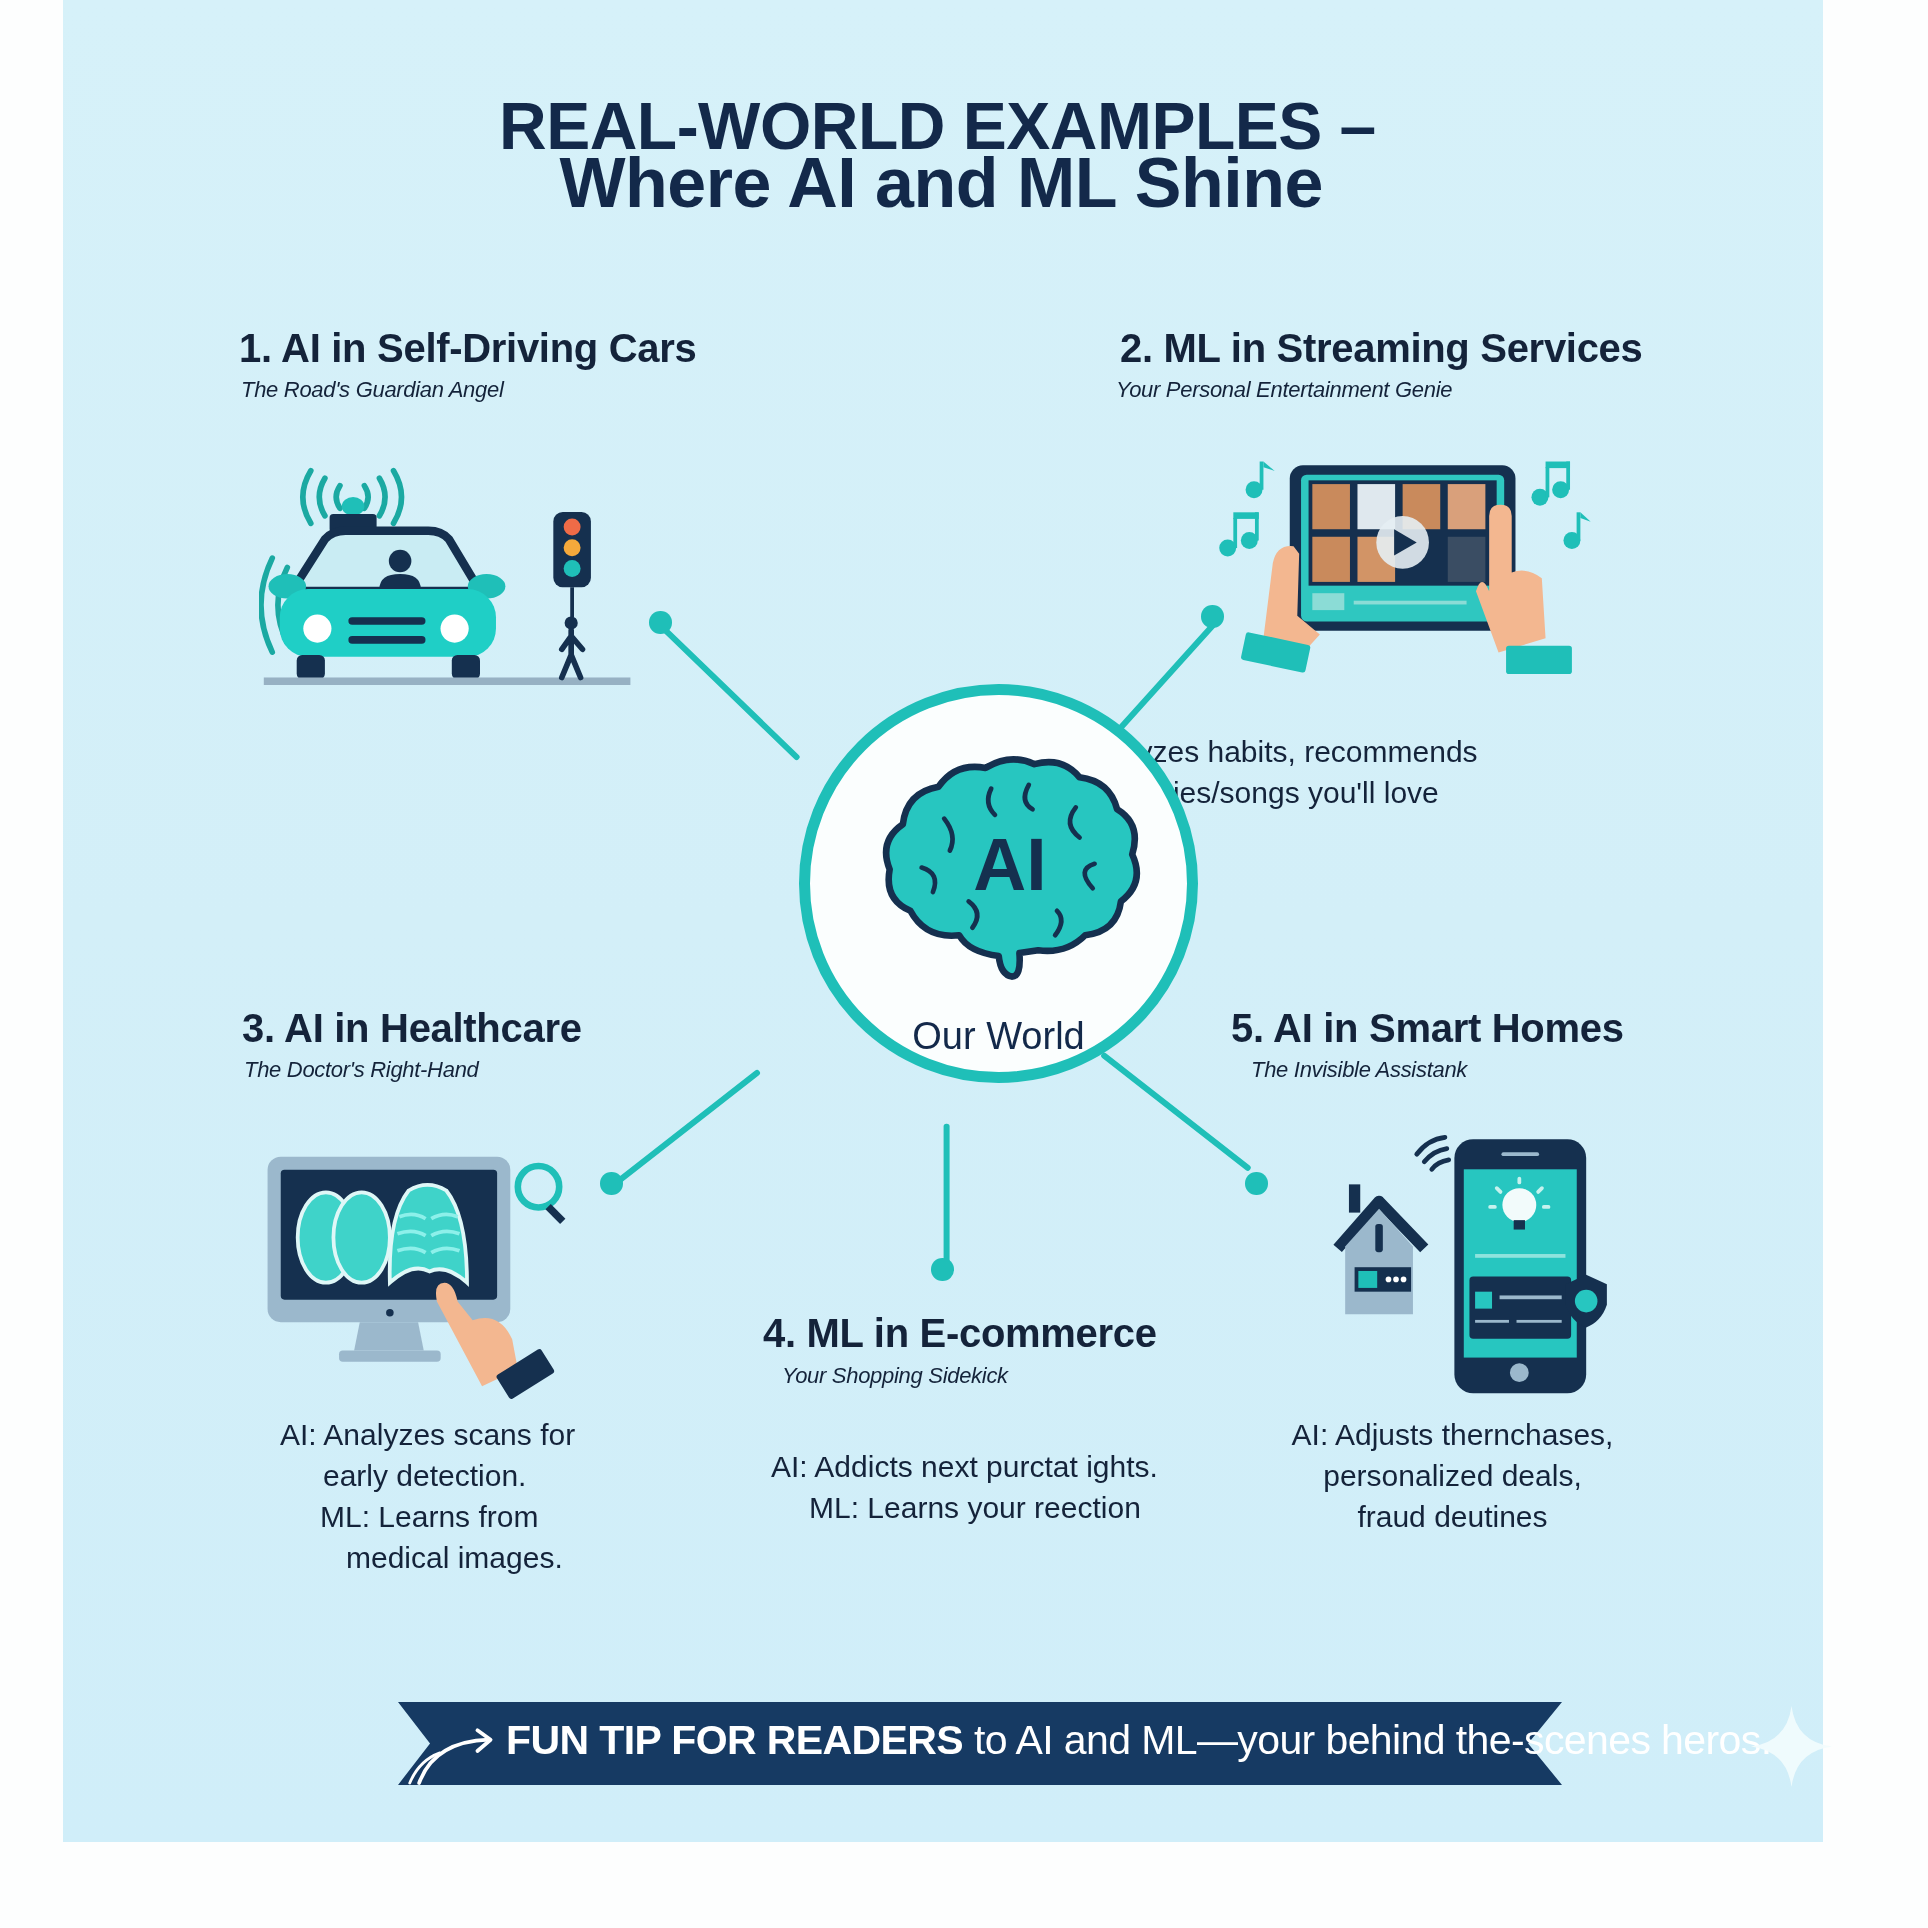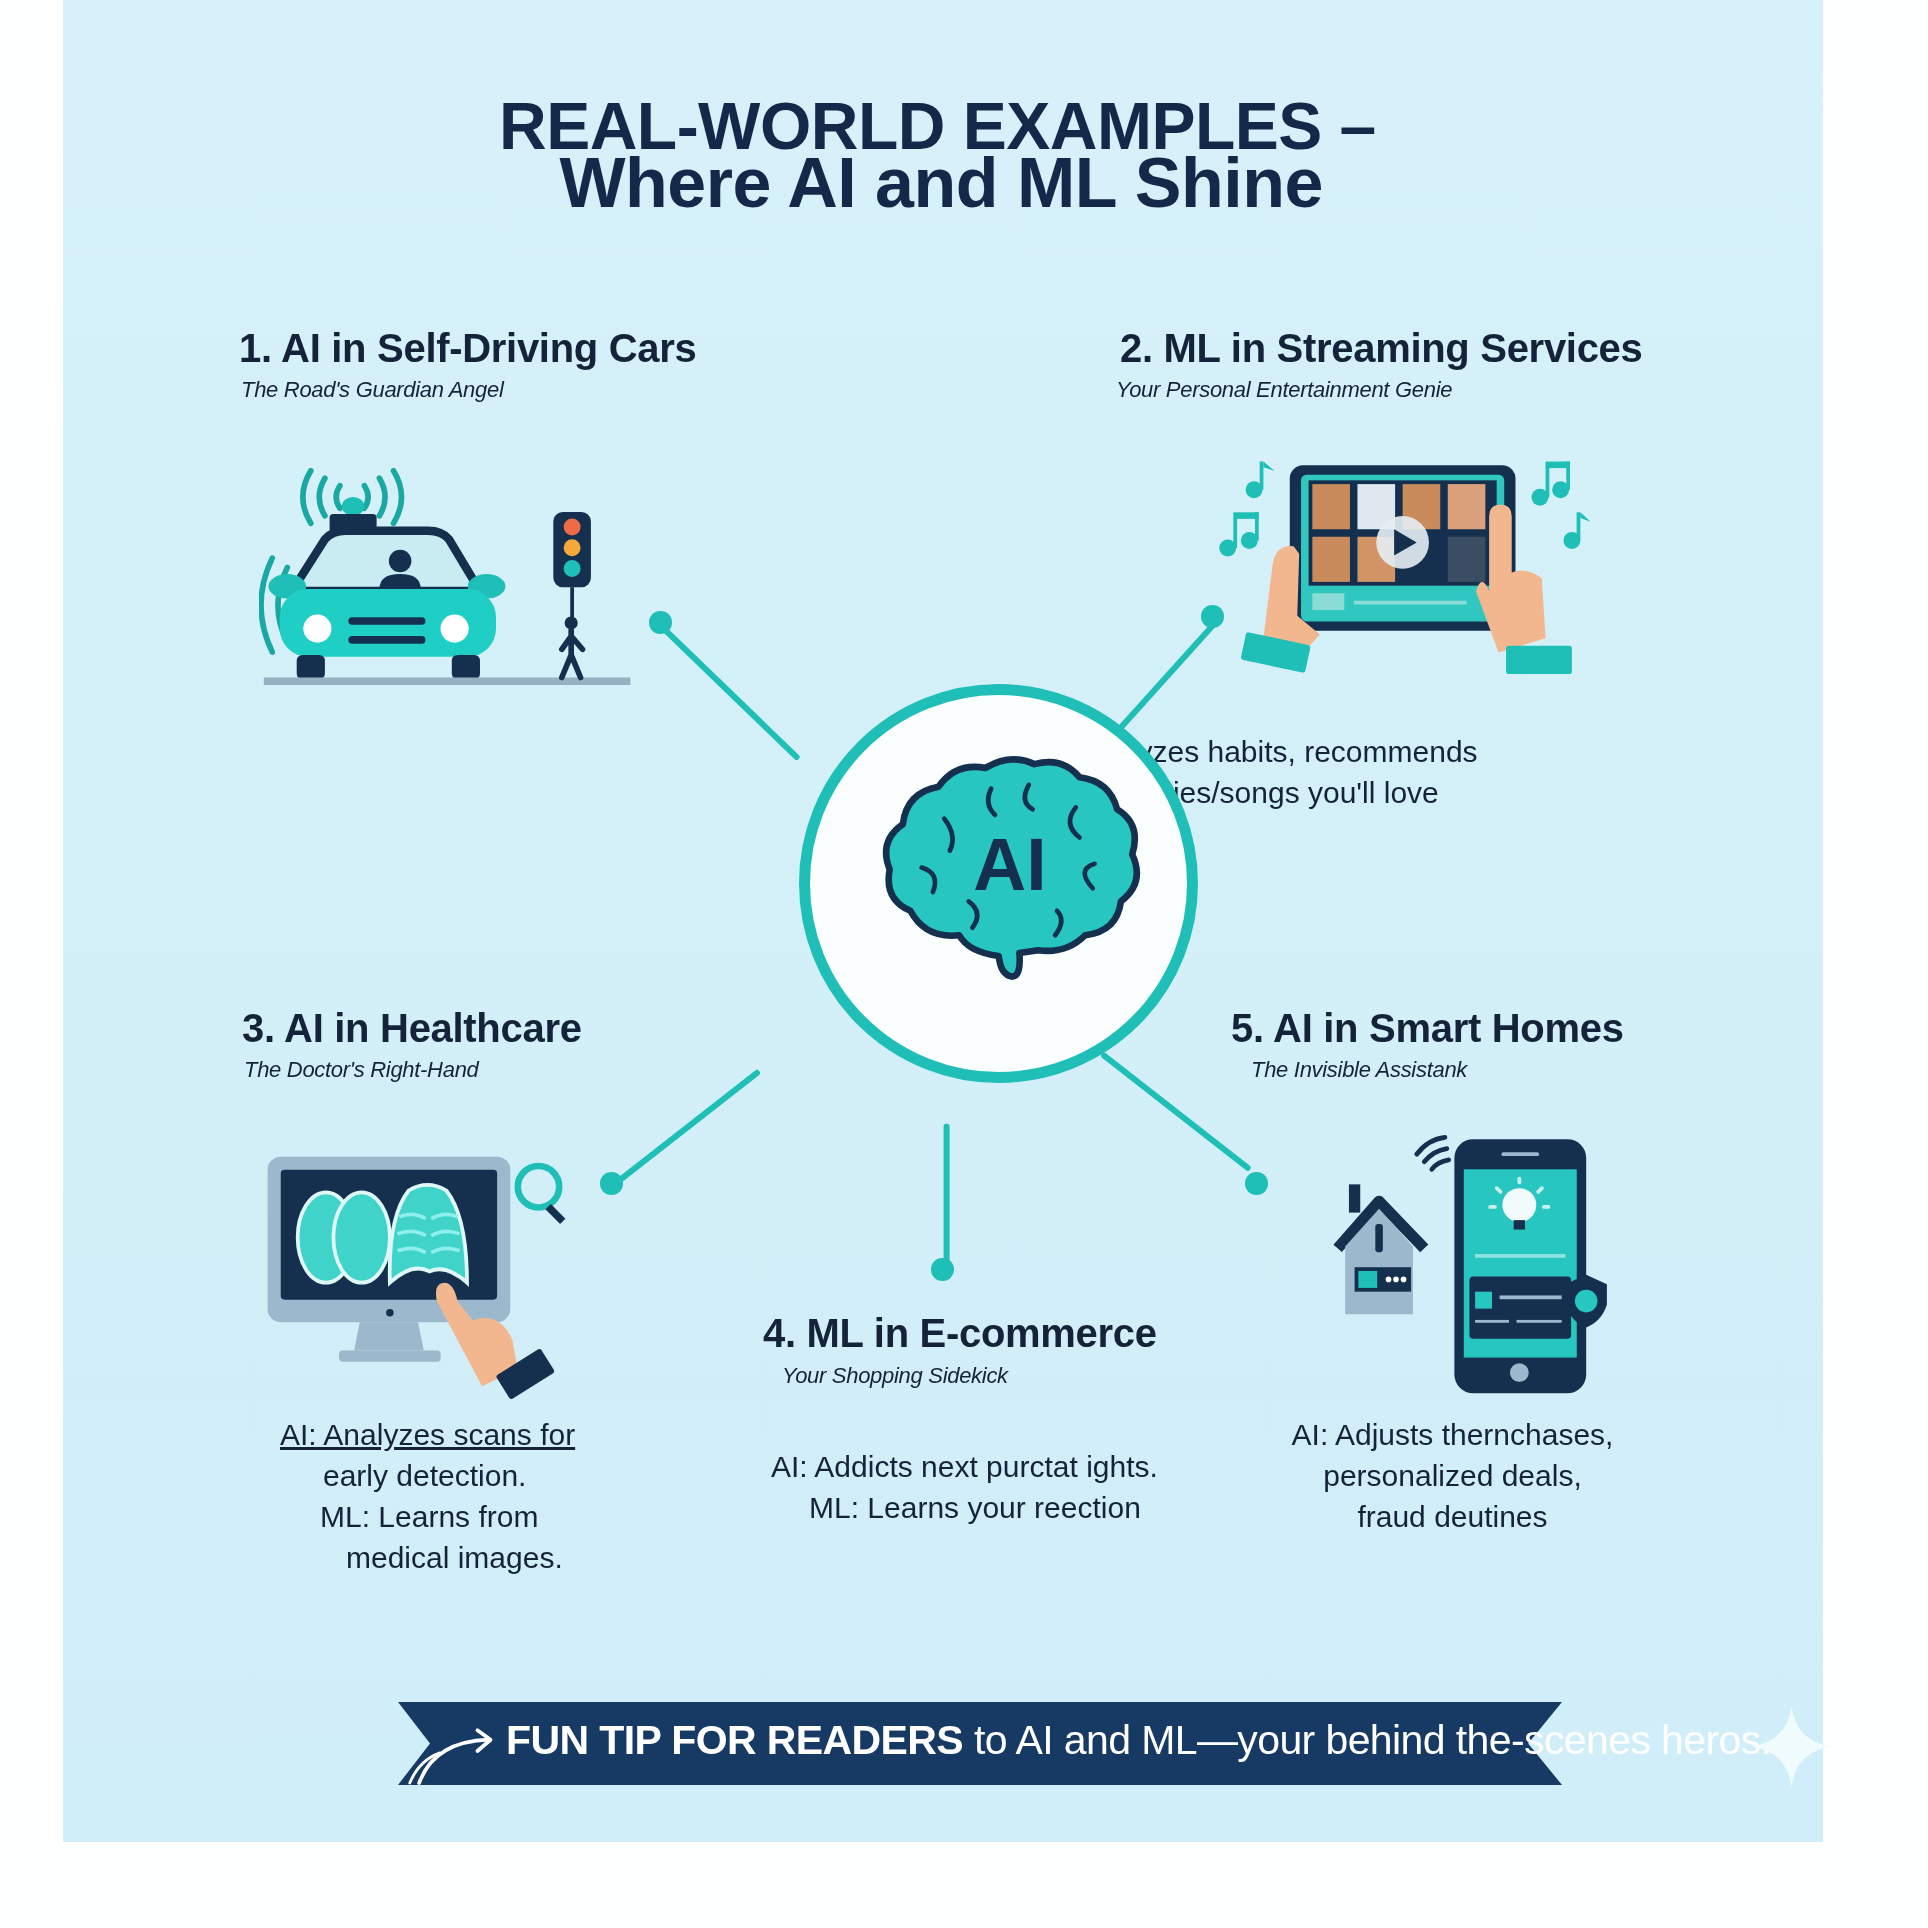--- a/index.html
+++ b/index.html
@@ -161,20 +161,21 @@
           <path d="M120 40 Q112 56 124 68"></path>
           <path d="M160 36 Q150 54 164 62"></path>
         <path d="M210 60 Q196 78 214 92"></path>
           <path d="M230 120 Q210 126 228 146"></path>
           <path d="M46 124 Q66 130 58 150"></path>
         <path d="M96 160 Q112 172 100 188"></path>
           <path d="M190 170 Q200 180 188 196"></path>
       </g>
       <text x="140" y="148" text-anchor="middle" font-family="Liberation Sans, sans-serif" font-weight="bold" font-size="78" fill="#15304f">AI</text>
     </svg>
+    <div class="hub-label">Our World</div>
   </div>
 
   <div class="sec-head" style="left:179px; top:1006px;">3. AI in Healthcare</div>
   <div class="sec-sub" style="left:181px; top:1057px;">The Doctor's Right-Hand</div>
   <svg class="illus" style="left:195px; top:1151px;" width="339" height="254" viewBox="0 0 360 270">
     <rect x="10" y="6" width="258" height="176" rx="14" fill="#9bb8cc"></rect>
     <rect x="24" y="20" width="230" height="138" rx="4" fill="#15304f"></rect>
     <ellipse cx="72" cy="92" rx="30" ry="48" fill="#3fd3c9" stroke="#dff7f7" stroke-width="4"></ellipse>
     <ellipse cx="110" cy="92" rx="30" ry="48" fill="#3fd3c9" stroke="#dff7f7" stroke-width="4"></ellipse>
     <path d="M140 140 Q138 70 160 42 Q180 30 200 42 Q222 70 222 140 Q200 120 182 128 Q164 118 140 140 Z" fill="#3fd3c9" stroke="#dff7f7" stroke-width="4"></path>
@@ -188,21 +189,21 @@
     </g>
     <circle cx="140" cy="172" r="4" fill="#15304f"></circle>
     <path d="M108 182 L170 182 L176 212 L102 212 Z" fill="#9bb8cc"></path>
     <rect x="86" y="212" width="108" height="12" rx="4" fill="#9bb8cc"></rect>
     <circle cx="298" cy="38" r="22" fill="none" stroke="#1fbfb8" stroke-width="7"></circle>
     <rect x="312" y="56" width="8" height="22" fill="#15304f" transform="rotate(-45 316 67)"></rect>
     <path d="M190 160 Q186 140 198 140 Q208 140 212 160 L228 180 Q256 170 270 200 L276 232 L238 250 Z" fill="#f3b790"></path>
     <rect x="256" y="222" width="56" height="30" rx="3" fill="#15304f" transform="rotate(-32 284 237)"></rect>
   </svg>
   <div class="sec-desc" style="left:217px; top:1414px; width:282px; text-align:left;">
-    <div style="padding-left:0px;text-decoration:underline;">AI: Analyzes scans for</div>
+    <div style="padding-left:0px;">AI: Analyzes scans for</div>
     <div style="padding-left:43px;">early detection.</div>
     <div style="padding-left:40px;">ML: Learns from</div>
     <div style="padding-left:66px;">medical images.</div>
   </div>
 
   <div class="sec-head" style="left:700px; top:1311px;">4. ML in E-commerce</div>
   <div class="sec-sub" style="left:719px; top:1363px;">Your Shopping Sidekick</div>
   <div class="sec-desc" style="left:708px; top:1446px; width:414px; text-align:left;">
     <div>AI: Addicts next purctat ights.</div>
     <div style="padding-left:38px;">ML: Learns your reection</div>

